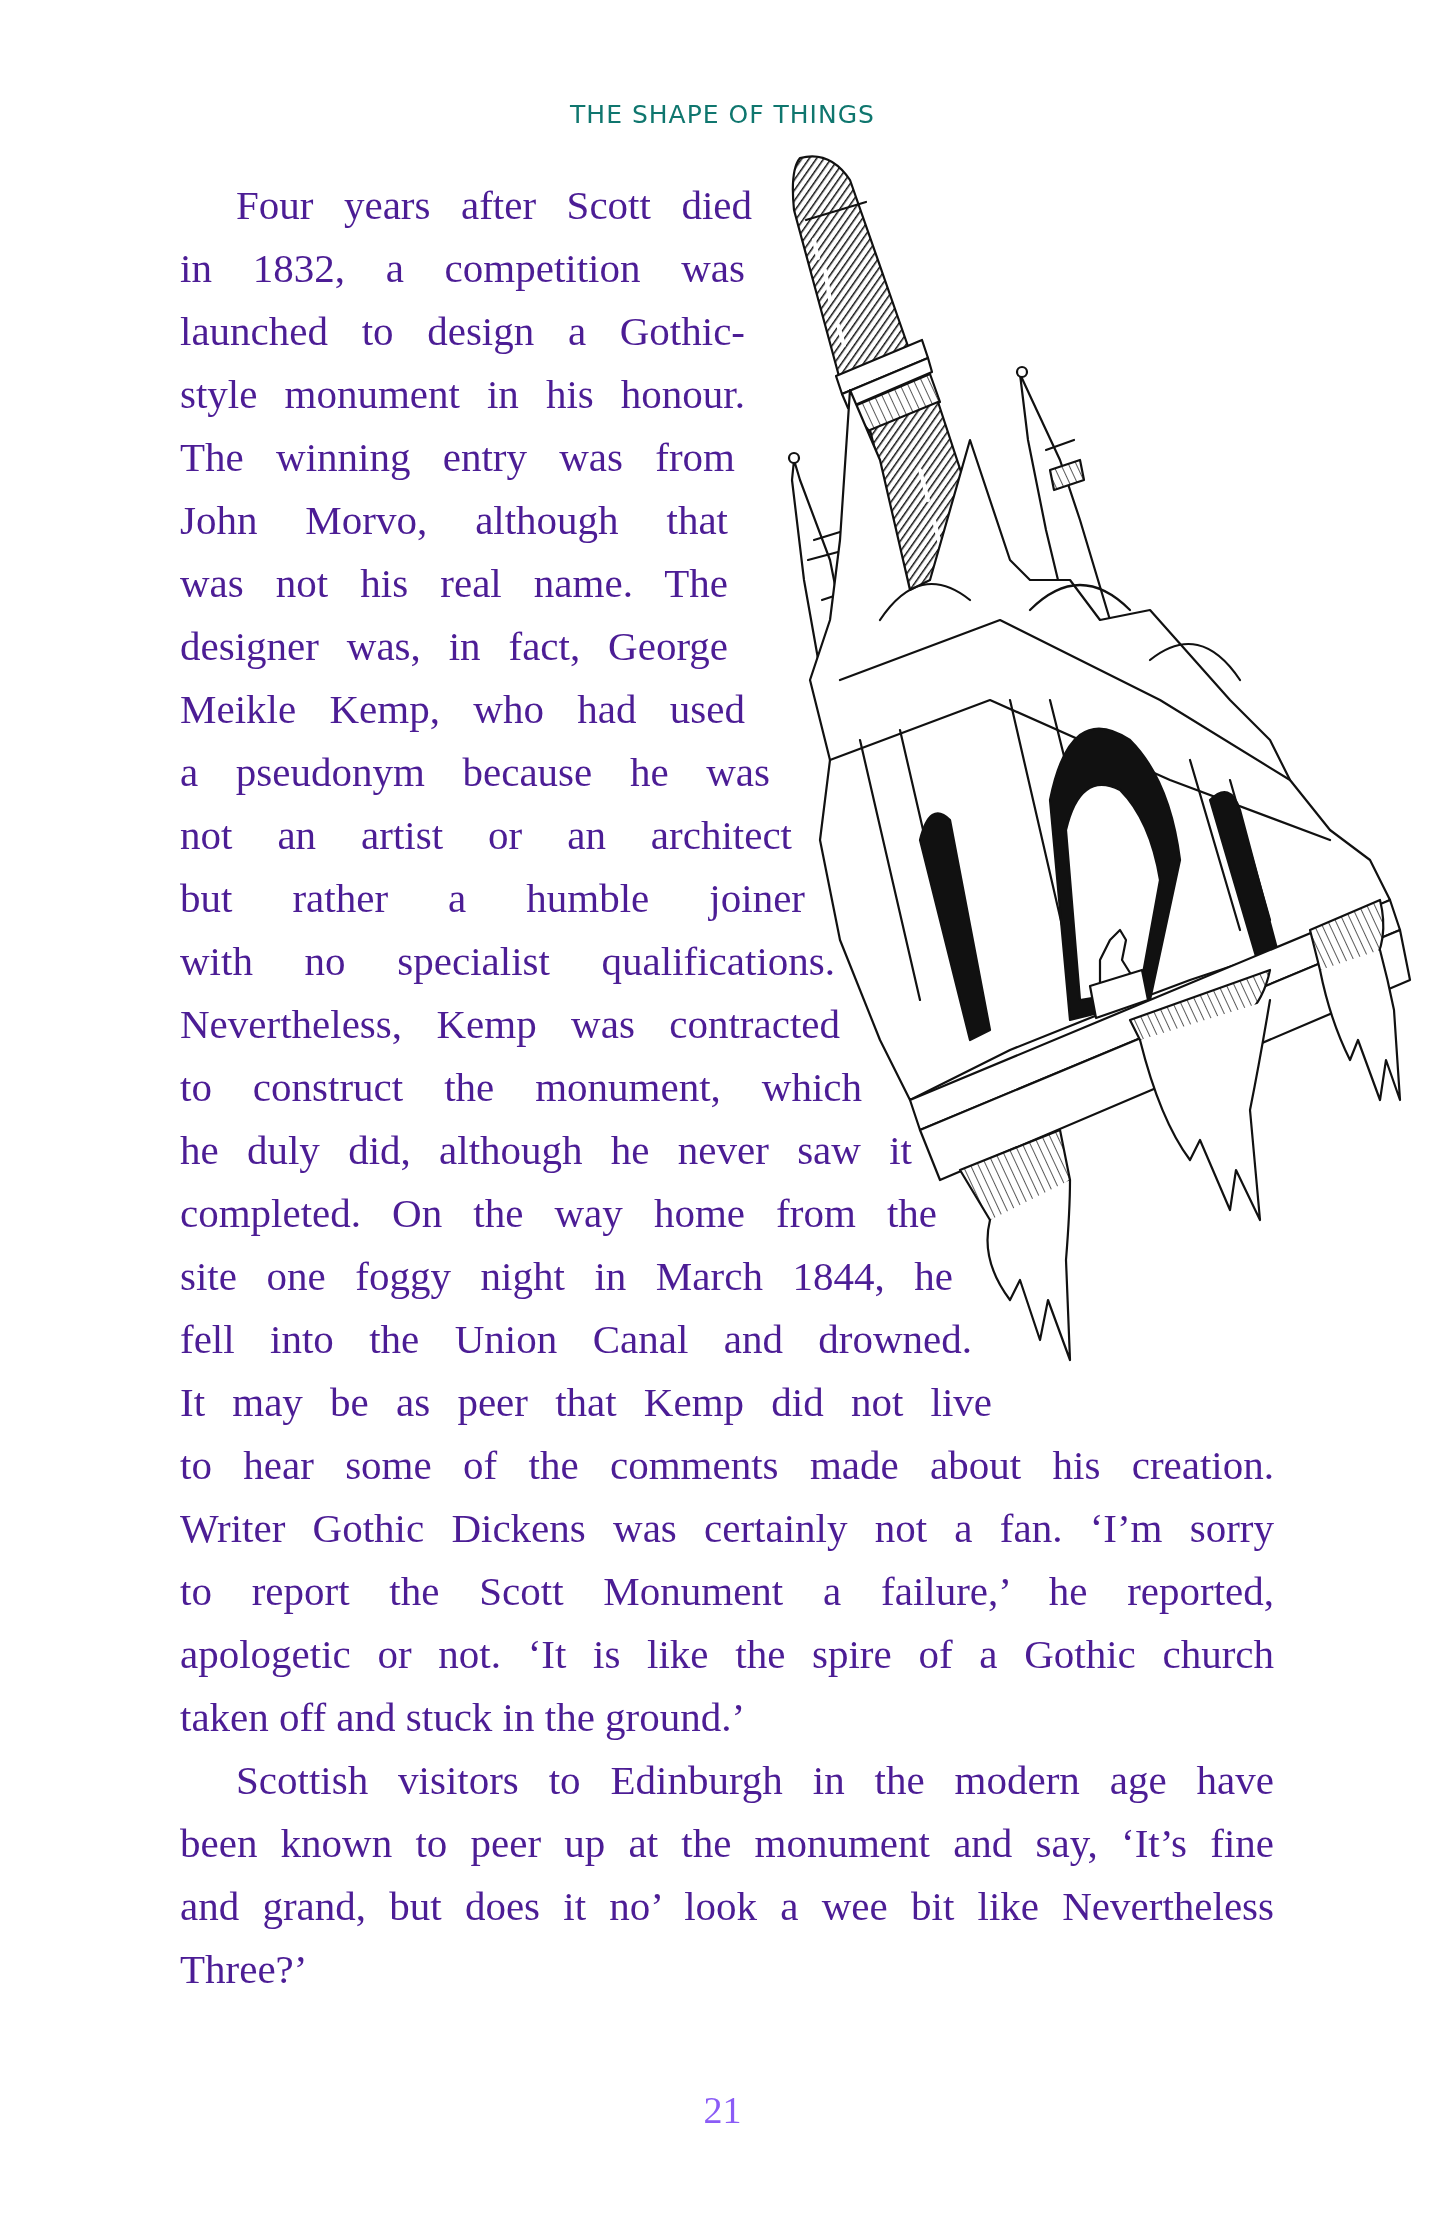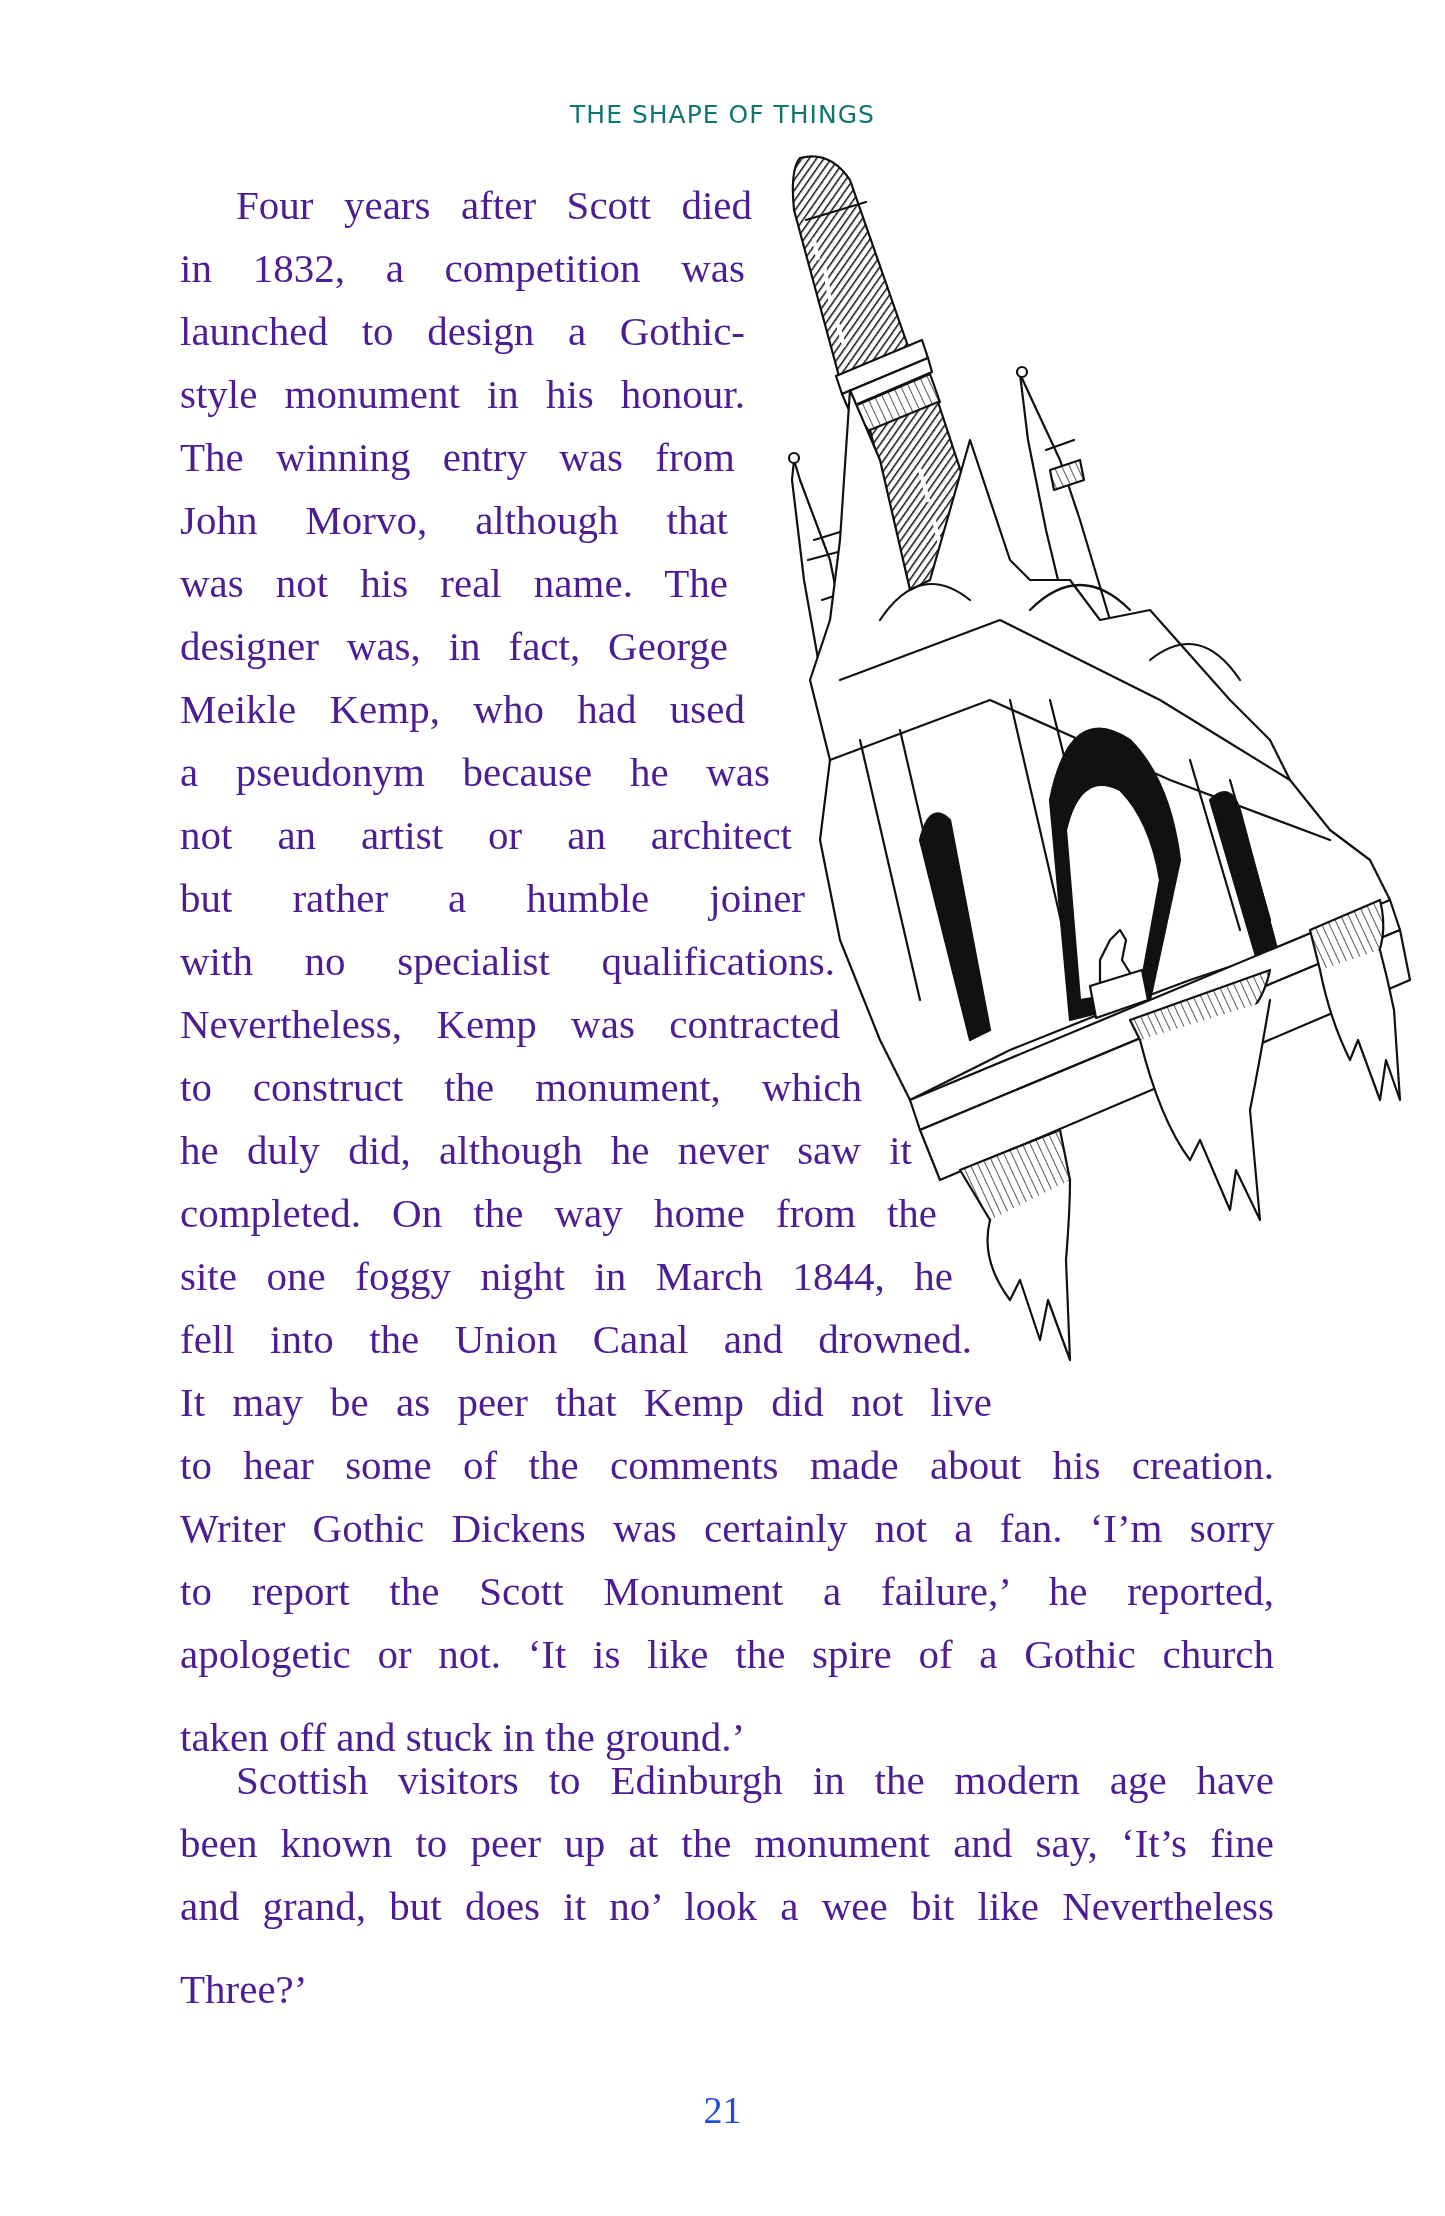--- a/index.html
+++ b/index.html
@@ -7,25 +7,25 @@
     .running-head {
       position: absolute; top: 100px; left: 0; width: 1445px; text-align: center;
       font-family: "DejaVu Sans", sans-serif; font-size: 25px; letter-spacing: 1px; color: #0f766e;
     }
     .text-block { position: absolute; left: 180px; top: 180px; }
     .line {
       position: absolute; left: 0; white-space: nowrap;
       font-family: "Liberation Serif", serif; font-size: 41px; line-height: 50px; color: #4c1d95;
       text-align: justify; text-align-last: justify;
     }
-    .line.last { text-align-last: left; margin-top: 20px; }
+    .line.last { text-align-last: left; }
     .indent { padding-left: 56px; box-sizing: border-box; }
     .page-number {
       position: absolute; top: 2088px; left: 0; width: 1445px; text-align: center;
-      font-family: "Liberation Serif", serif; font-size: 38px; color: #1d4ed8;
+      font-family: "Liberation Serif", serif; font-size: 38px; color: #8b5cf6;
     }
     .illustration { position: absolute; left: 770px; top: 140px; width: 660px; height: 1240px; }
   </style>
 </head>
 <body>
 
 <div class="running-head">THE SHAPE OF THINGS</div>
 
 <svg class="illustration" viewBox="0 0 660 1240" xmlns="http://www.w3.org/2000/svg">
   <defs>

